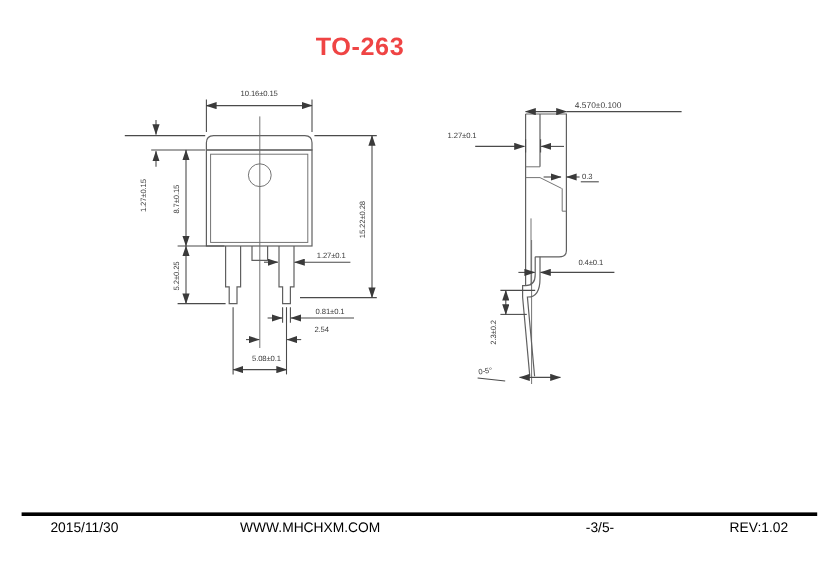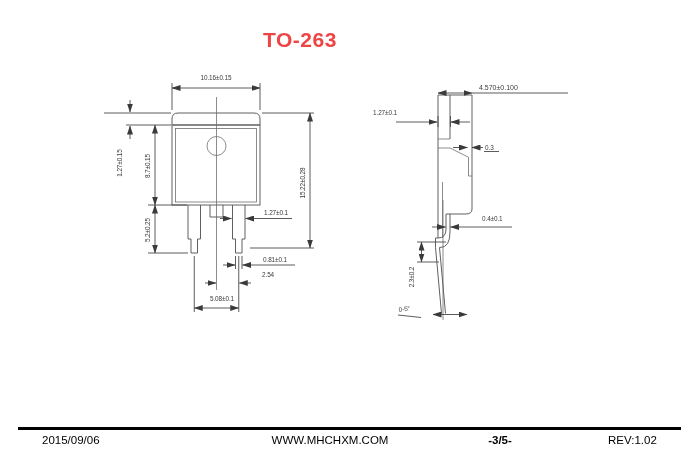--- a/index.html
+++ b/index.html
@@ -9,22 +9,22 @@
          font-size:21px;font-weight:bold;color:#ef4444;letter-spacing:0.5px;margin-top:12px;}
   svg{position:absolute;left:0;top:0;}
   .ln{stroke:#606060;stroke-width:1;fill:none;}
   .thin{stroke:#6e6e6e;stroke-width:0.8;fill:none;}
   .dim{stroke:#4a4a4a;stroke-width:0.9;fill:none;}
   text.d{font-family:"Liberation Sans", sans-serif;font-size:6.4px;fill:#3a3a3a;letter-spacing:-0.1px;}
   text.d7{font-family:"Liberation Sans", sans-serif;font-size:7px;fill:#3a3a3a;}
   #footer-line{position:absolute;left:18px;top:427px;width:663px;height:3px;background:#000;}
   .ft{position:absolute;top:434px;font-size:11.5px;color:#000;}
   #footer-date{left:42px;}
-  #footer-site{left:200px;width:260px;text-align:center;}
-  #footer-page{left:470px;width:60px;text-align:center;font-weight:bold;}
+  #footer-site{left:200px;width:260px;text-align:left;}
+  #footer-page{left:470px;width:60px;text-align:center;}
   #footer-rev{left:608px;text-align:right;}
 </style>
 </head>
 <body>
 
 <div id="page">
 
   <div id="title">TO-263</div>
 
   <svg width="699" height="468" viewBox="0 0 699 468">
@@ -167,17 +167,17 @@
 
       <g>
         <line class="dim" x1="433" y1="314.5" x2="467" y2="314.5" marker-start="url(#ah)" marker-end="url(#ah)"></line>
         <text class="d" x="399" y="312" text-anchor="start" transform="rotate(-8,399,312)">0-5°</text>
         <line class="dim" x1="398" y1="315" x2="421" y2="317.5"></line>
       </g>
     </g>
   </svg>
 
   <div id="footer-line"></div>
-  <div class="ft" id="footer-date">2015/09/06</div>
+  <div class="ft" id="footer-date">2015/11/30</div>
   <div class="ft" id="footer-site">WWW.MHCHXM.COM</div>
   <div class="ft" id="footer-page">-3/5-</div>
   <div class="ft" id="footer-rev">REV:1.02</div>
 </div>
 
 </body></html>

